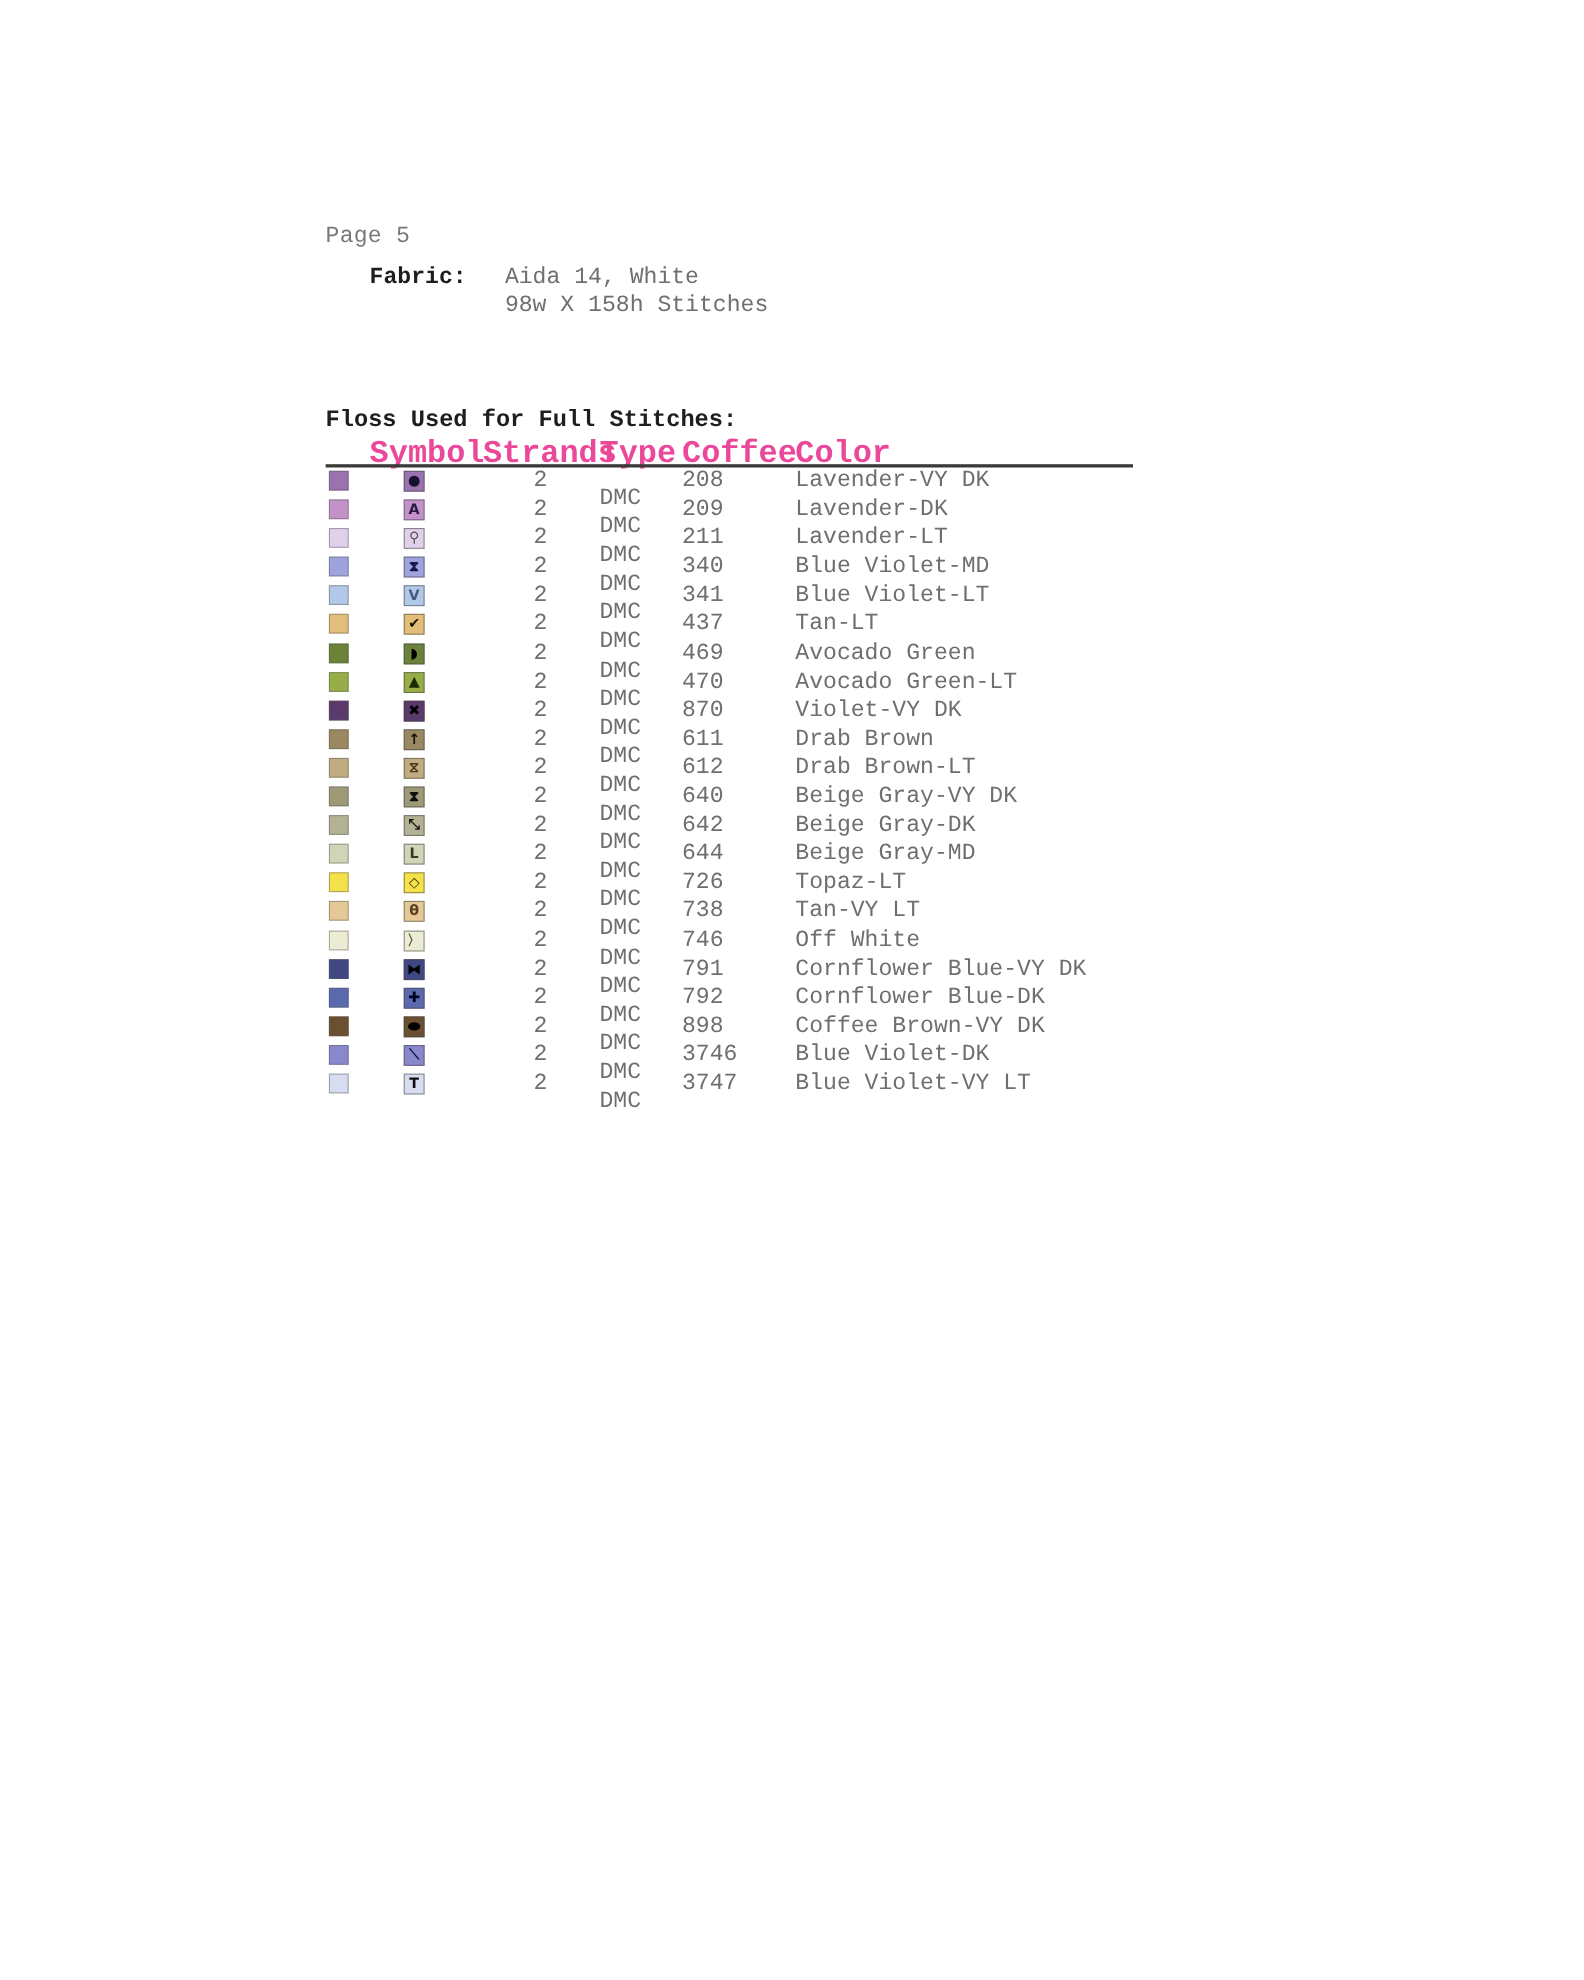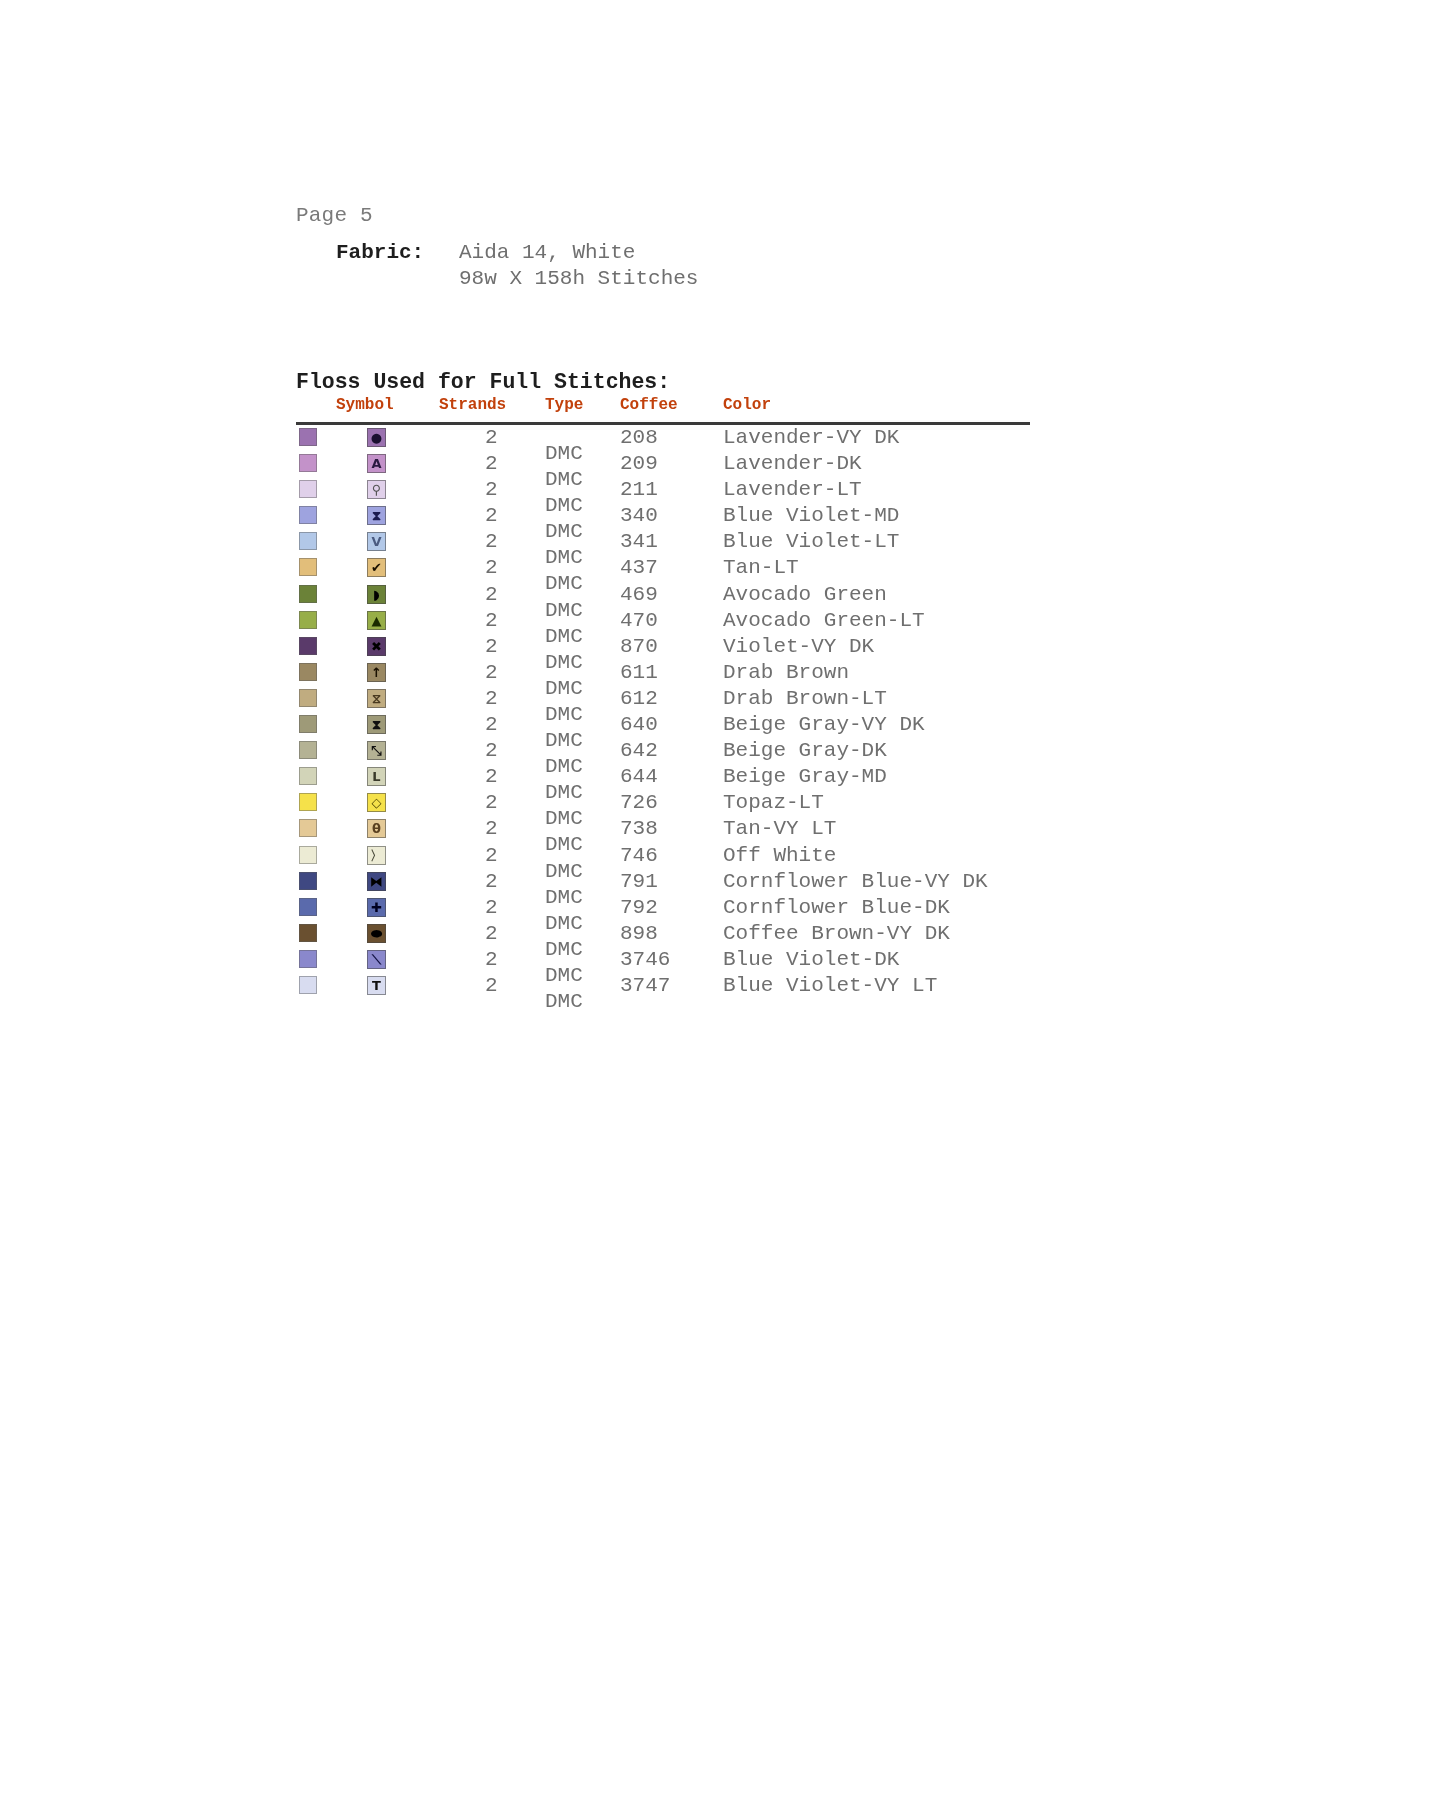--- a/index.html
+++ b/index.html
@@ -58,23 +58,23 @@
       font-weight: bold;
       color: #1e1e1e;
       white-space: pre;
     }
     .table-header {
       position: absolute;
       left: 296px;
       top: 396px;
       width: 734px;
       height: 26px;
-      font-size: 16px;
+      font-size: 29px;
       font-weight: bold;
-      color: #c2410c;
+      color: #ec4899;
       white-space: pre;
     }
     .table-header span {
       position: absolute;
       top: 0;
     }
     .rule {
       position: absolute;
       left: 296px;
       top: 422px;

